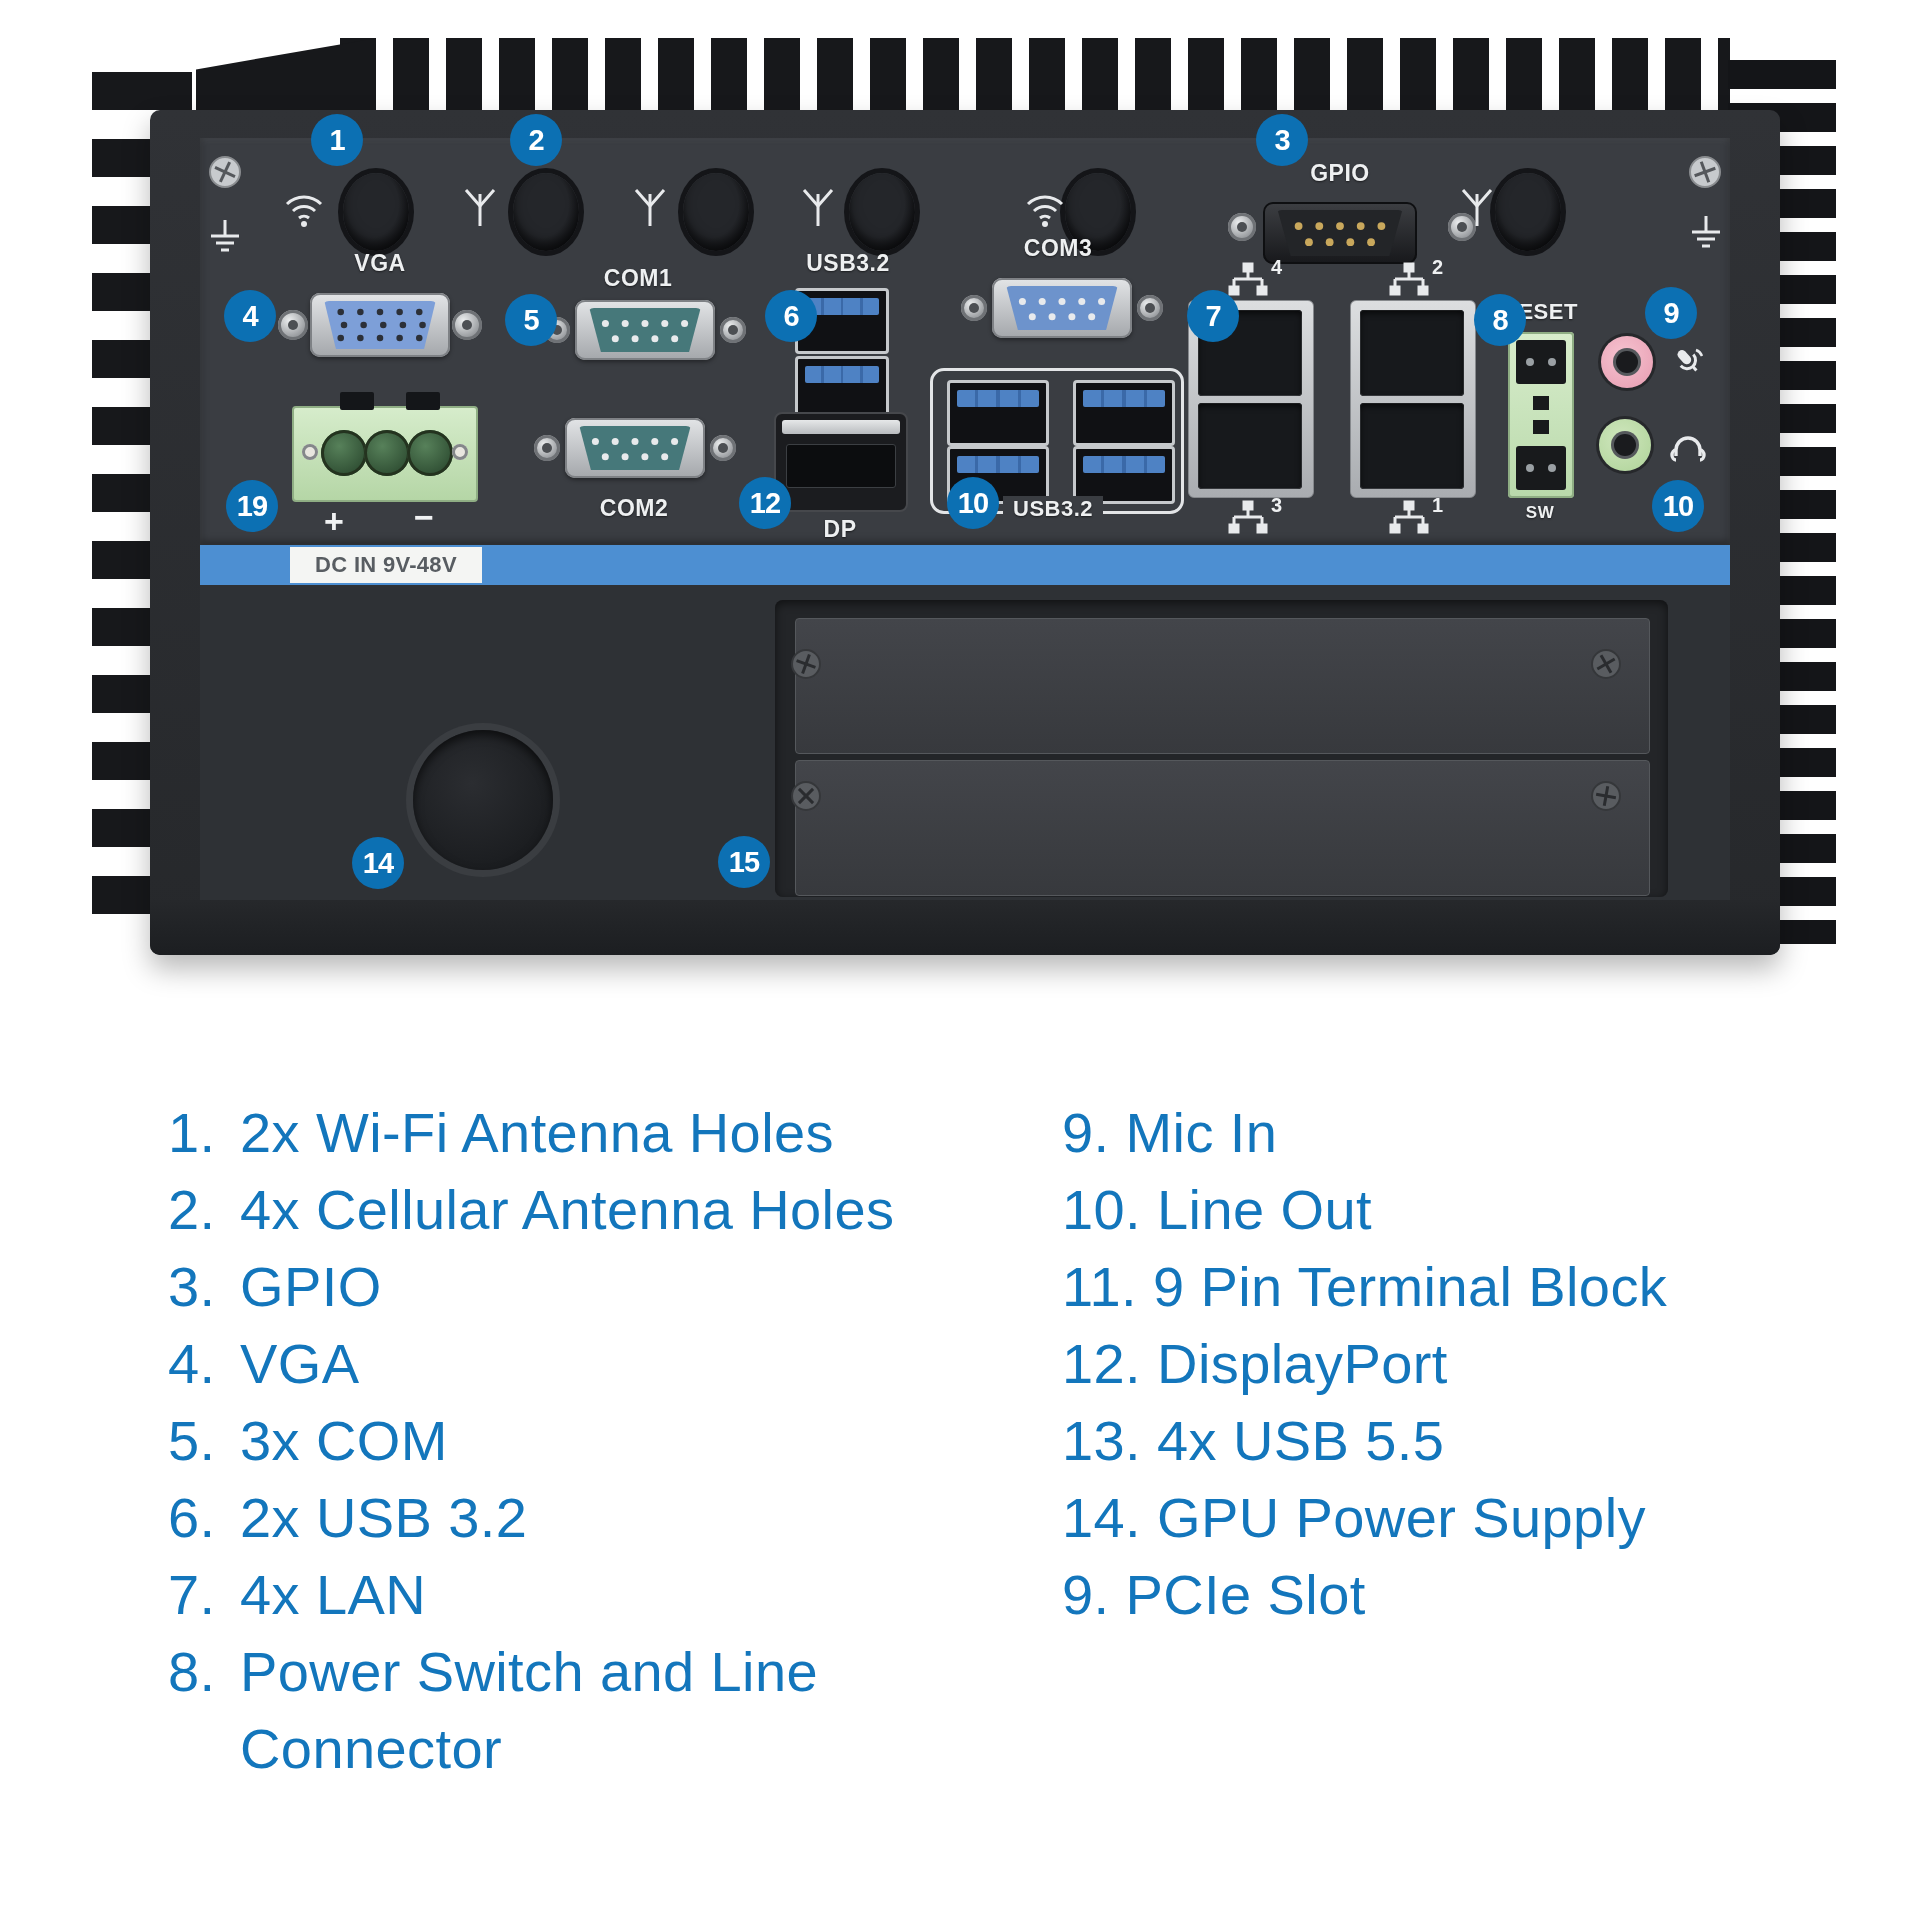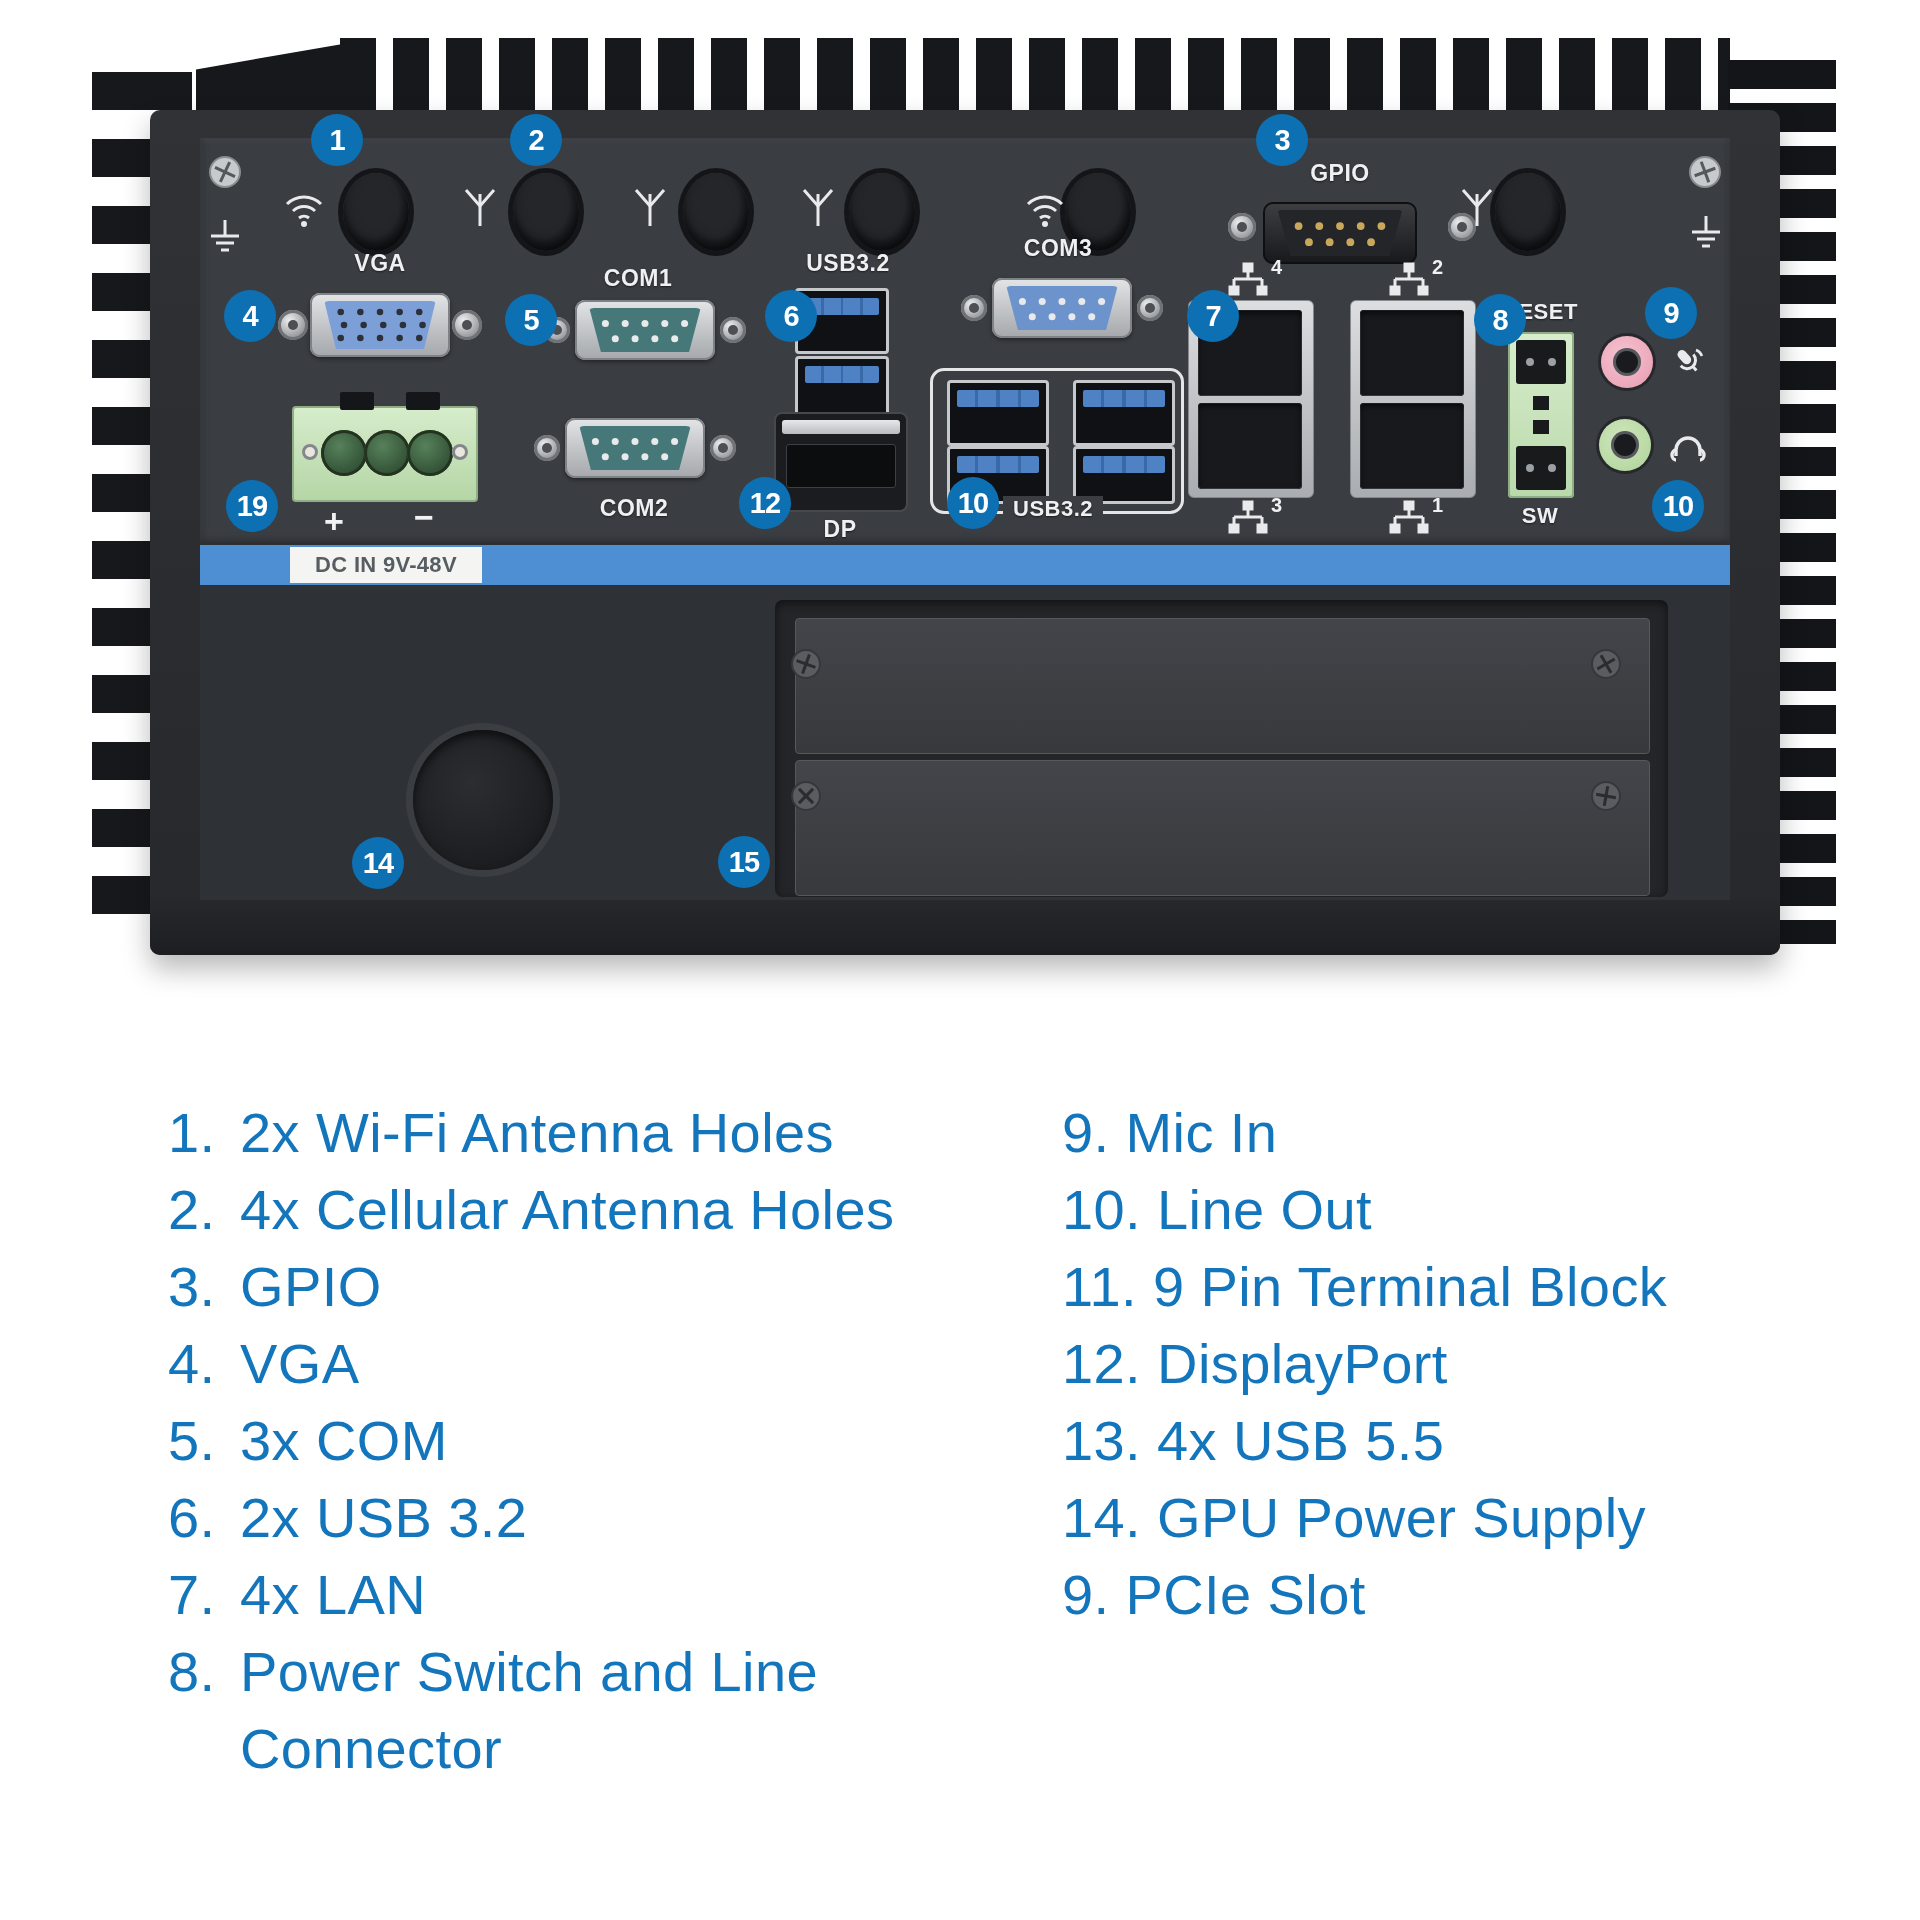--- a/index.html
+++ b/index.html
@@ -340,21 +340,21 @@
       <i style="left:10px;"></i>
       <i style="left:32px;"></i>
     </div>
   <div class="sq" style="top:64px;"></div>
   <div class="sq" style="top:88px;"></div>
   <div class="blk" style="top:114px;">
       <i style="left:10px;"></i>
       <i style="left:32px;"></i>
     </div>
 </div>
-<div class="abs plabel" style="left:1510px;top:503px;width:60px;font-size:22px;">SW</div>
+<div class="abs plabel" style="left:1510px;top:503px;width:60px;font-size:17px;">SW</div>
 
 <div class="abs jack pink" style="left:1601px;top:336px;"></div>
 <div class="abs icon" style="left:1666px;top:340px;"><svg width="44" height="44" fill="none" stroke="#e8eaec" stroke-width="3">
       <g transform="rotate(-42 22 22)">
         <rect x="18" y="8" width="9" height="16" rx="4.5" fill="#e8eaec" stroke="none"></rect>
         <path d="M14 20 a8.5 8.5 0 0 0 17 0"></path>
         <line x1="22.5" y1="29" x2="22.5" y2="34"></line>
       </g>
       <path d="M30 10 a10 10 0 0 1 6 6" stroke-width="2.4"></path>
     </svg></div>

